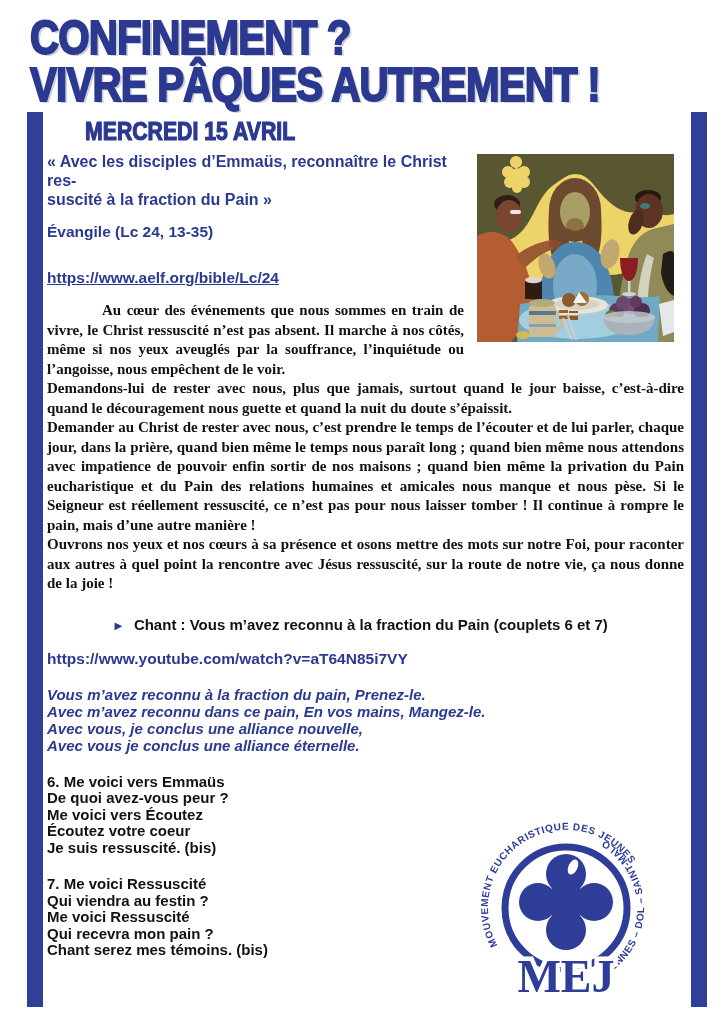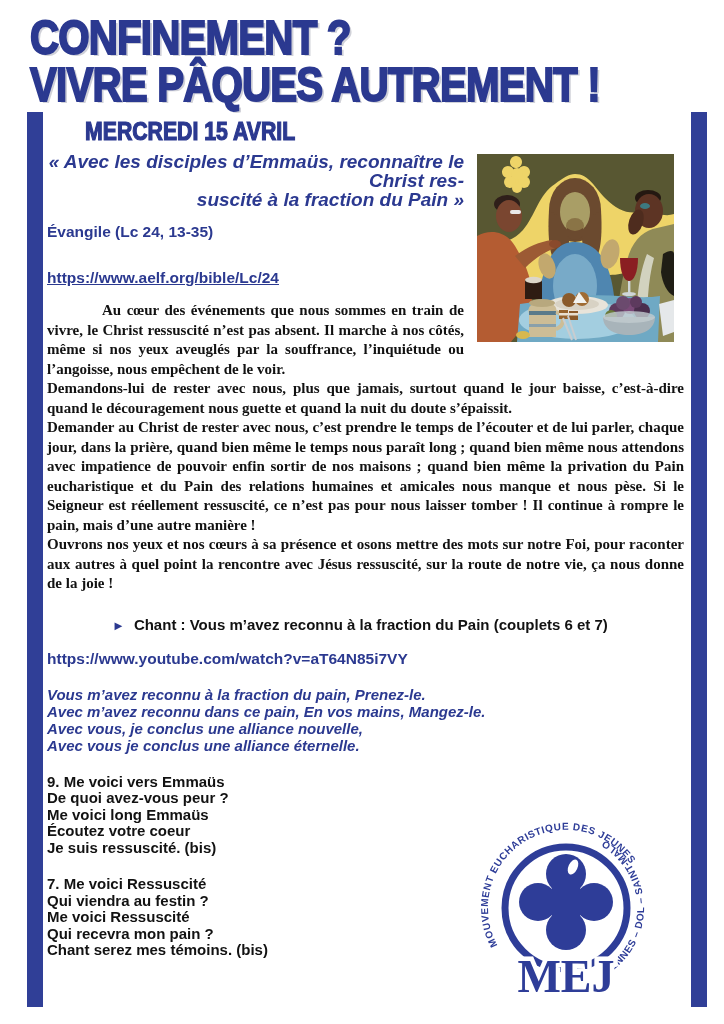--- a/index.html
+++ b/index.html
@@ -23,21 +23,21 @@
     color:#2b3990; font-weight:bold;
     transform:scaleX(0.85); transform-origin:left top;
     -webkit-text-stroke:1.2px #2b3990;
   }
 
   .content { position:relative; margin:8px 40px 0 47px; font-size:15px; }
 
   .painting-float { float:right; width:197px; height:188px; margin:2px 10px 14px 13px; }
   .painting-float svg { display:block; width:197px; height:188px; }
 
-  .quote { color:#2b3990; font-weight:bold; font-size:19px; line-height:19px; text-align:right;font-style:italic; }
+  .quote { color:#2b3990; font-weight:bold; font-size:16px; line-height:19px; text-align:left; }
   .gospel-ref { color:#2b3990; font-weight:bold; font-size:15.5px; margin-top:14px; }
   .doc-link { color:#2b3990; font-weight:bold; font-size:15.5px; display:inline-block; cursor:pointer; }
   .doc-link.underlined { text-decoration:underline; }
   .link-row { margin-top:28px; }
 
   .body-text { margin-top:14px; color:#121212; font-weight:bold; line-height:19.5px; text-align:justify;font-family:Liberation Serif, serif; }
   .body-text p { margin:0; }
   .body-text p.indent { text-indent:55px; }
 
   .chant-line { margin-top:22px; padding-left:65px; color:#121212; font-weight:bold; }
@@ -185,23 +185,23 @@
   </div>
 
   <div class="refrain">
     <div>Vous m’avez reconnu à la fraction du pain, Prenez-le.</div>
     <div>Avec m’avez reconnu dans ce pain, En vos mains, Mangez-le.</div>
     <div>Avec vous, je conclus une alliance nouvelle,</div>
     <div>Avec vous je conclus une alliance éternelle.</div>
   </div>
 
   <div class="verse">
-    <div>9. Me voici vers Emmaüs</div>
+    <div>6. Me voici vers Emmaüs</div>
     <div>De quoi avez-vous peur ?</div>
-    <div>Me voici long Emmaüs</div>
+    <div>Me voici vers Écoutez</div>
     <div>Écoutez votre coeur</div>
     <div>Je suis ressuscité. (bis)</div>
   </div>
 
   <div class="verse">
     <div>7. Me voici Ressuscité</div>
     <div>Qui viendra au festin ?</div>
     <div>Me voici Ressuscité</div>
     <div>Qui recevra mon pain ?</div>
     <div>Chant serez mes témoins. (bis)</div>

